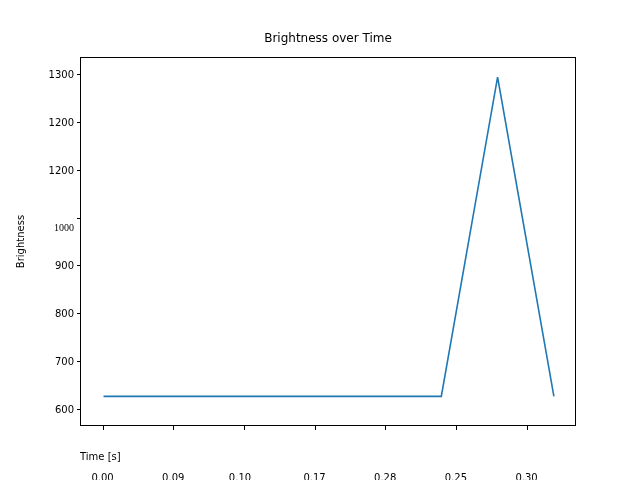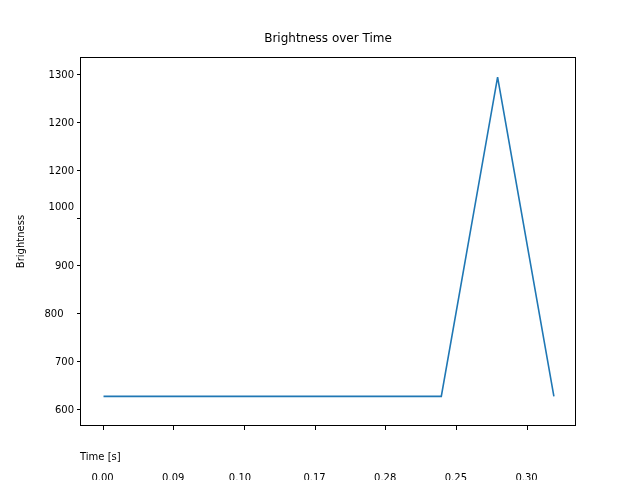--- a/index.html
+++ b/index.html
@@ -131,23 +131,23 @@
 
 <div id="figure">
 
   <div id="chart-title">Brightness over Time</div>
 
   <div id="ylabel">Brightness</div>
 
   <div id="ytick-labels">
       <div class="ytick-label" style="top: 352.227px;">600</div>
       <div class="ytick-label" style="top: 304.305px;">700</div>
-      <div class="ytick-label" style="top: 256.383px; text-align: center;">800</div>
+      <div class="ytick-label" style="top: 256.383px;">800</div>
       <div class="ytick-label" style="top: 208.461px;">900</div>
-      <div class="ytick-label" style="top: 149px;">1000</div>
+      <div class="ytick-label" style="top: 170px; font-family: Liberation Serif, serif;">1000</div>
       <div class="ytick-label" style="top: 112.617px;">1200</div>
       <div class="ytick-label" style="top: 64.6948px;">1200</div>
       <div class="ytick-label" style="top: 16.7727px;">1300</div>
     </div>
   <div id="ytick-marks">
       <div class="ytick-mark" style="top: 352px; left: -3.5px;"></div>
       <div class="ytick-mark" style="top: 304px; left: -3.5px;"></div>
       <div class="ytick-mark" style="top: 256px; left: -3.5px;"></div>
       <div class="ytick-mark" style="top: 208px; left: -3.5px;"></div>
       <div class="ytick-mark" style="top: 161px; left: -3.5px;"></div>

